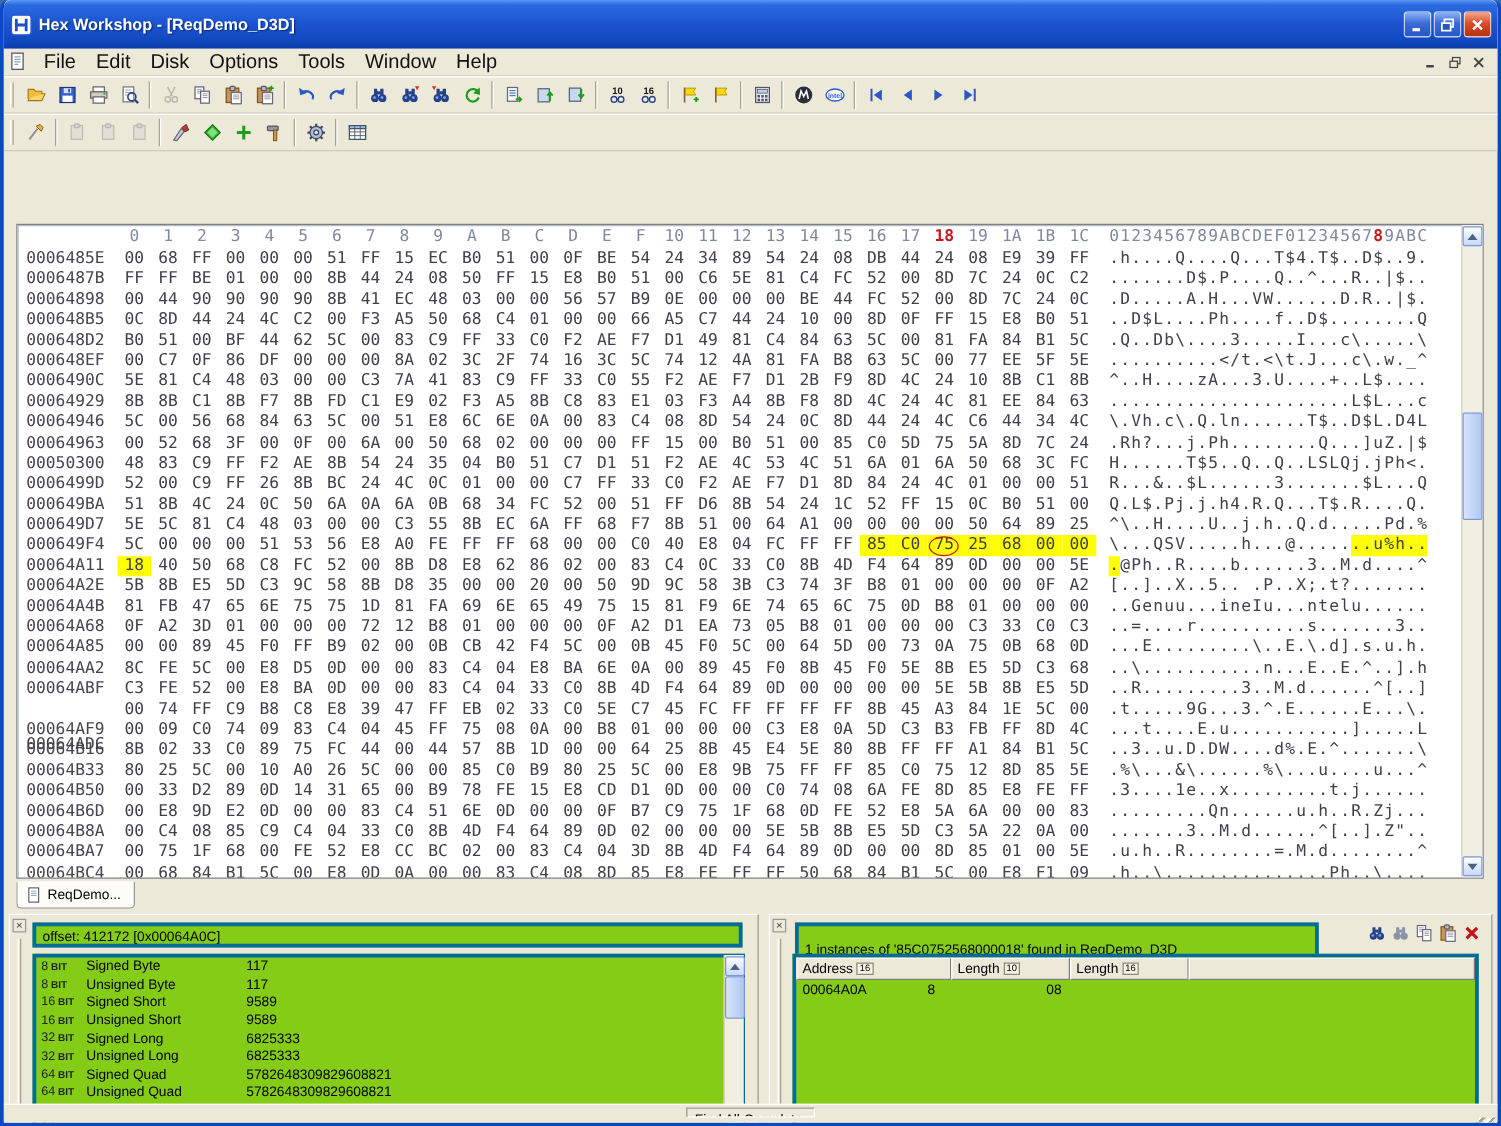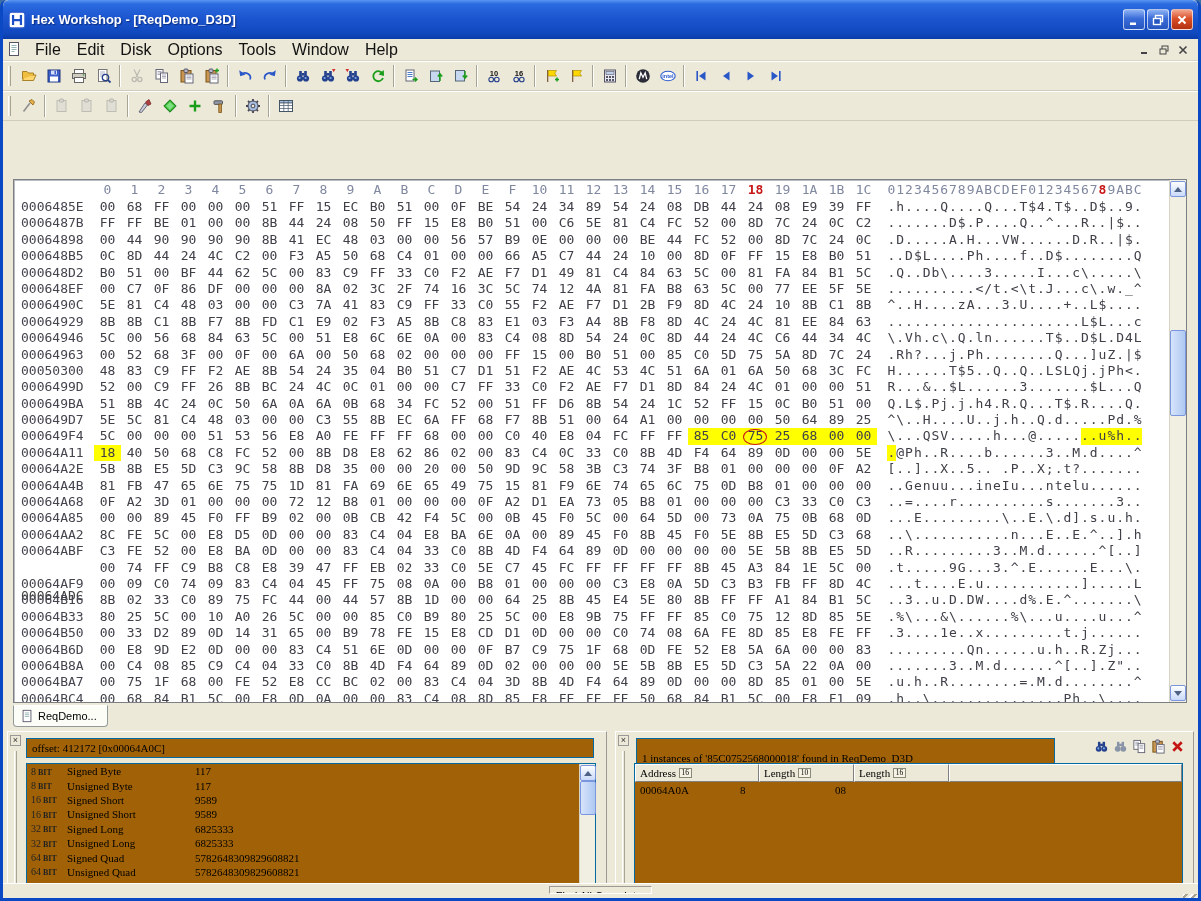--- a/index.html
+++ b/index.html
@@ -74,21 +74,21 @@
   
   .panels { position:absolute; left:4px; right:4px; top:692px; height:202px; display:flex; gap:8px; }
   .panel { position:relative; background:#ECE9D8; border:1px solid; border-color:#FFFFFF #9C9A92 #9C9A92 #FFFFFF; }
   .panel.left { width:600px; flex:0 0 auto; }
   .panel.right { flex:1; }
   .pgrip { position:absolute; left:2px; top:3px; bottom:3px; width:13px; }
   .pclose { width:11px; height:11px; font-size:9px; line-height:9px; text-align:center; color:#333;
     border:1px solid #999; background:#ECE9D8; }
   .pridge { position:absolute; left:4px; top:16px; bottom:2px; width:3px;
     border-left:1px solid #FFFFFF; border-right:1px solid #A8A494; }
-  .sunken { background:#a16207; border:1px solid #0369a1;font-family:Liberation Serif, serif; }
+  .sunken { background:#84cc16; border:3px solid #0369a1; }
   .offsetbox { position:absolute; left:18px; right:12px; top:6px; height:20px; font-size:11px; padding:3px 5px; }
   .insplist { position:absolute; left:18px; right:10px; top:31px; bottom:30px; overflow:hidden; }
   .irow { height:14.4px; display:flex; align-items:center; font-size:11px; padding-left:4px; }
   .ibits { width:36px; font-size:8px; font-weight:bold; color:#222; letter-spacing:0; flex:0 0 auto; }
   .ibits b { font-size:10px; font-weight:normal; }
   .iname { width:128px; flex:0 0 auto; }
   .ptabs { position:absolute; left:18px; bottom:3px; display:flex; height:23px; }
   .ptab { display:flex; align-items:center; gap:4px; padding:2px 8px; font-size:11px;
     border:1px solid #919B9C; background:#E4E1D0; margin-right:-1px; border-radius:0 0 3px 3px; color:#222; }
   .ptab.active { background:#FDFDF8; font-weight:bold; border-top-color:#FDFDF8; }

